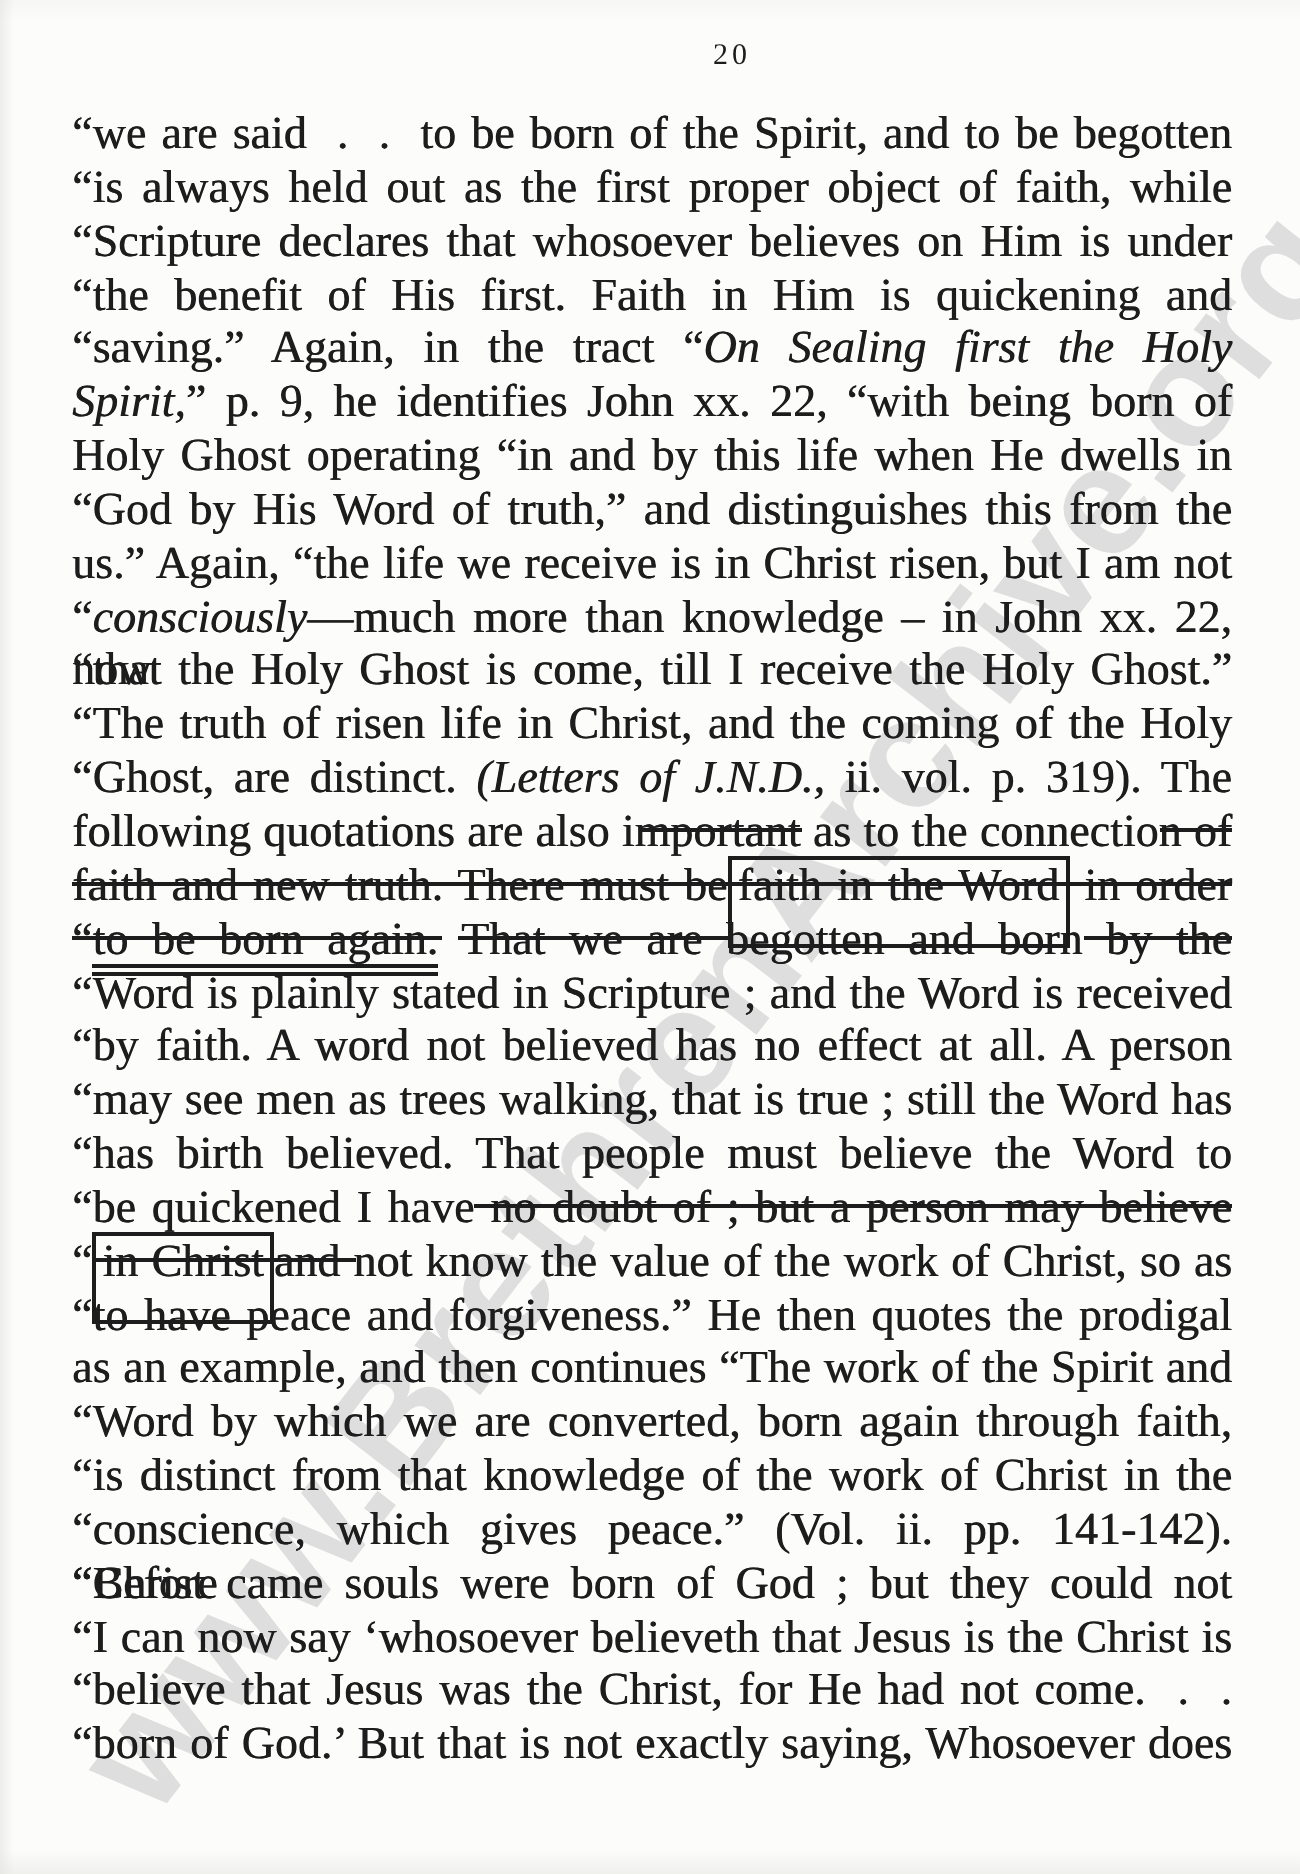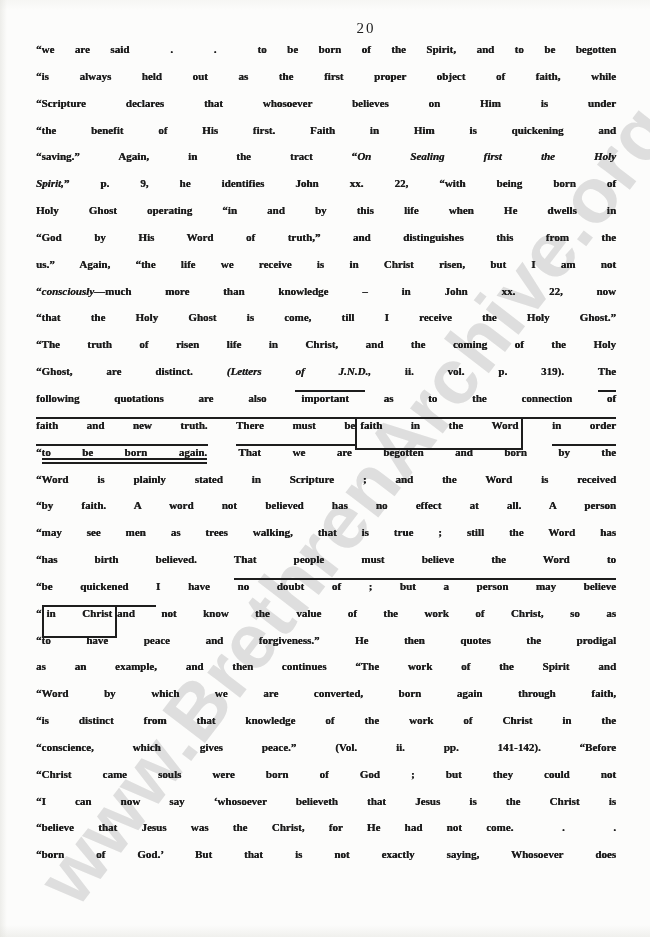--- a/index.html
+++ b/index.html
@@ -43,27 +43,26 @@
     width: 100%;
     text-align: center;
     font-size: 15px;
     letter-spacing: 2px;
     z-index: 1;
     margin-left: 41px;
   }
   .text-block {
     position: absolute;
     left: 36px;
-    top: 36px;
+    top: 54px;
     width: 580px;
-    font-size: 11px;
+    font-size: 23px;
     line-height: 26.85px;
     z-index: 1;
     text-shadow: 0.3px 0 0 currentColor;
-    font-weight: bold;
   }
   .line {
     height: 26.85px;
     text-align: justify;
     text-align-last: justify;
   }
   .it  { font-style: italic; }
   .ul  { border-bottom: 2.5px solid var(--ink, #1d1d1d); padding-bottom: 13px; }
   .dul { border-bottom: 6px double var(--ink, #1d1d1d); }
   .bx  { border: 2.2px solid var(--ink, #1d1d1d); padding: 0 3px 17px 3px; }

